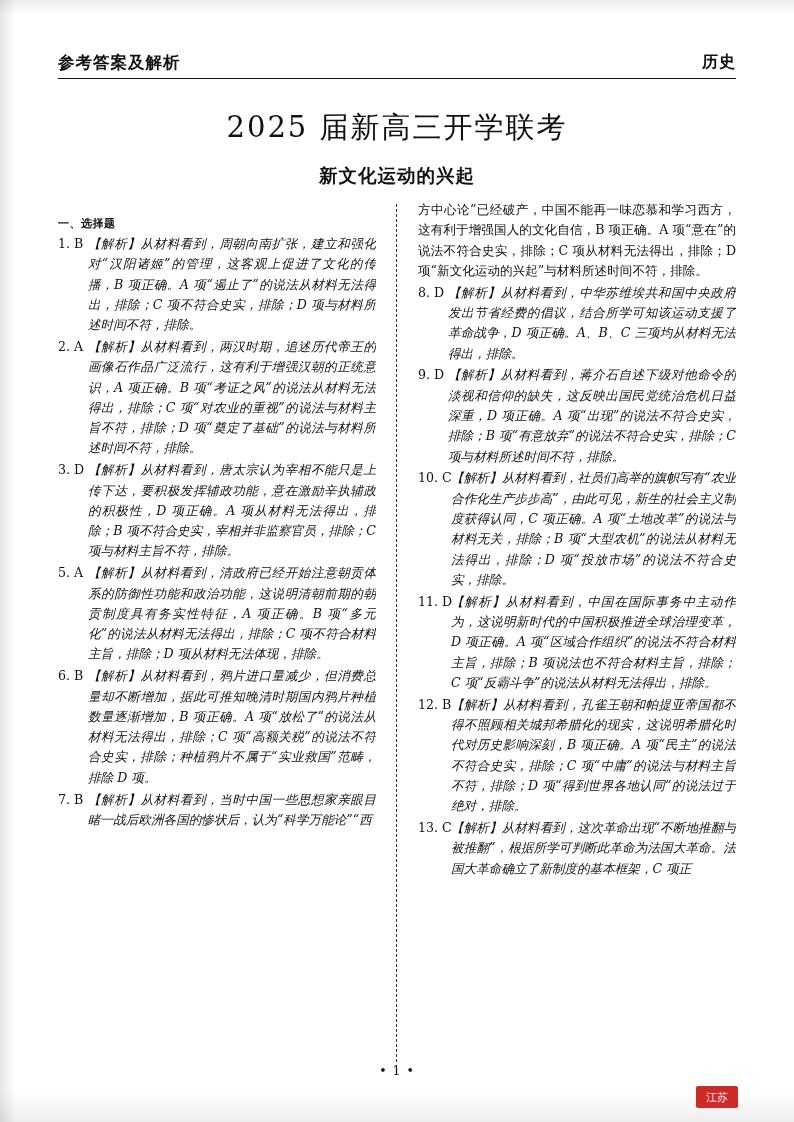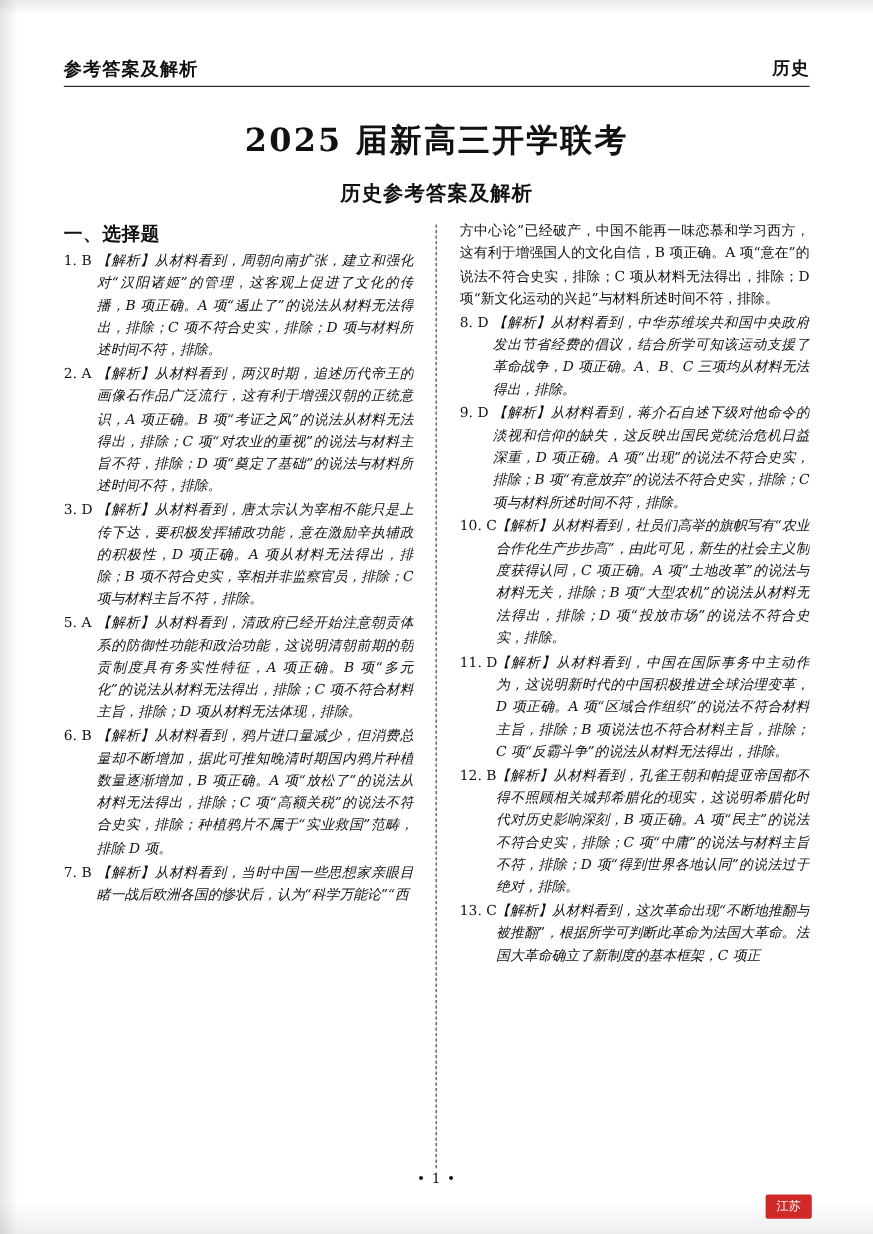--- a/index.html
+++ b/index.html
@@ -59,21 +59,21 @@
   }
 
   
   .main-title {
     position: absolute;
     top: 108px;
     left: 0;
     width: 794px;
     text-align: center;
     font-size: 29px;
-    font-weight: bold;
+    font-weight: normal;
     letter-spacing: 2px;
     font-family: "DejaVu Serif", "Liberation Serif", serif;
   }
   .sub-title {
     position: absolute;
     top: 163px;
     left: 0;
     width: 794px;
     text-align: center;
     font-size: 18.5px;
@@ -101,24 +101,24 @@
   .col-right { left: 360px; }
   .col-divider {
     position: absolute;
     left: 338px;
     top: 4px;
     height: 858px;
     border-left: 1.4px dashed #333;
   }
 
   .section-label {
-    font-size: 17px;
+    font-size: 11px;
     font-weight: bold;
     letter-spacing: 0.5px;
-    margin: 1px 0 3px 0;
+    margin: 16px 0 3px 0;
     font-family: "DejaVu Serif", "Liberation Serif", serif;
   }
 
   .item {
     display: flex;
     align-items: flex-start;
     margin-bottom: 1.5px;
   }
   .item-num {
     flex: 0 0 auto;
@@ -203,21 +203,21 @@
   <div class="edge-shadow-left"></div>
   <div class="edge-shadow-bottom"></div>
 
   <div class="header">
     <div class="header-left">参考答案及解析</div>
     <div class="header-right">历史</div>
     <div class="header-rule"></div>
   </div>
 
   <div class="main-title">2025 届新高三开学联考</div>
-  <div class="sub-title">历史参考答案及解析</div>
+  <div class="sub-title">新文化运动的兴起</div>
 
   <div class="columns">
 
     <div class="col-divider"></div>
 
     <div class="col col-left">
 
       <div class="section-label">一、选择题</div>
 
       <div class="item">

